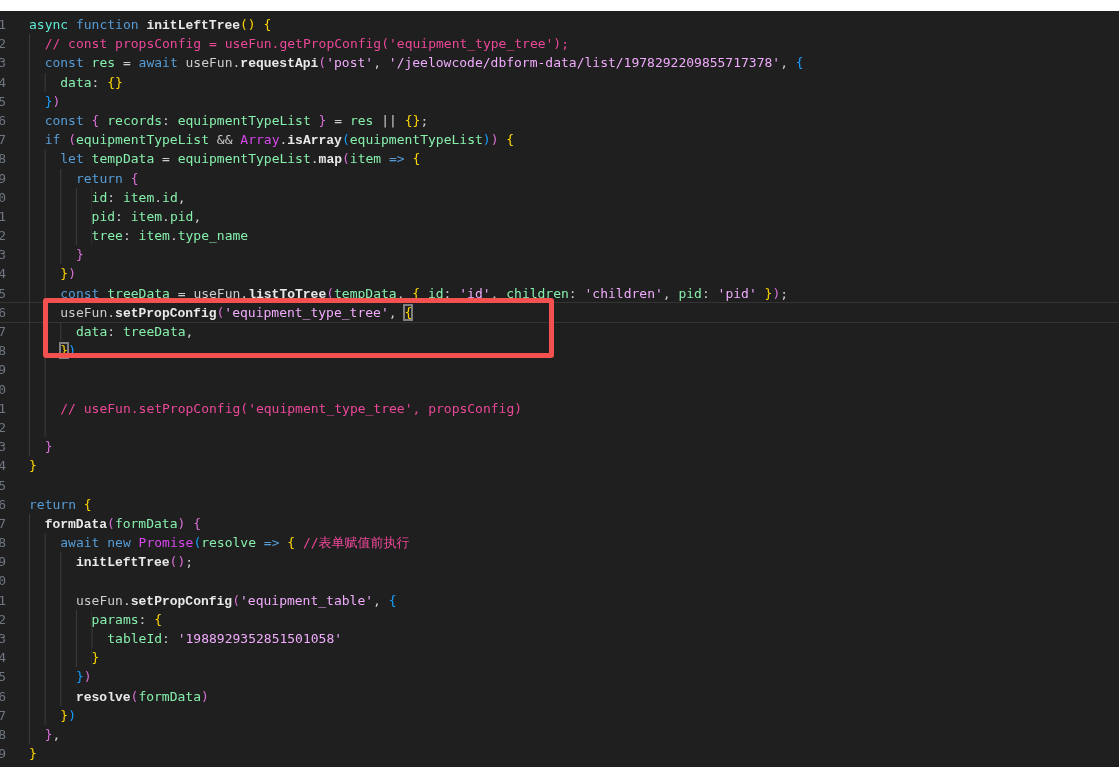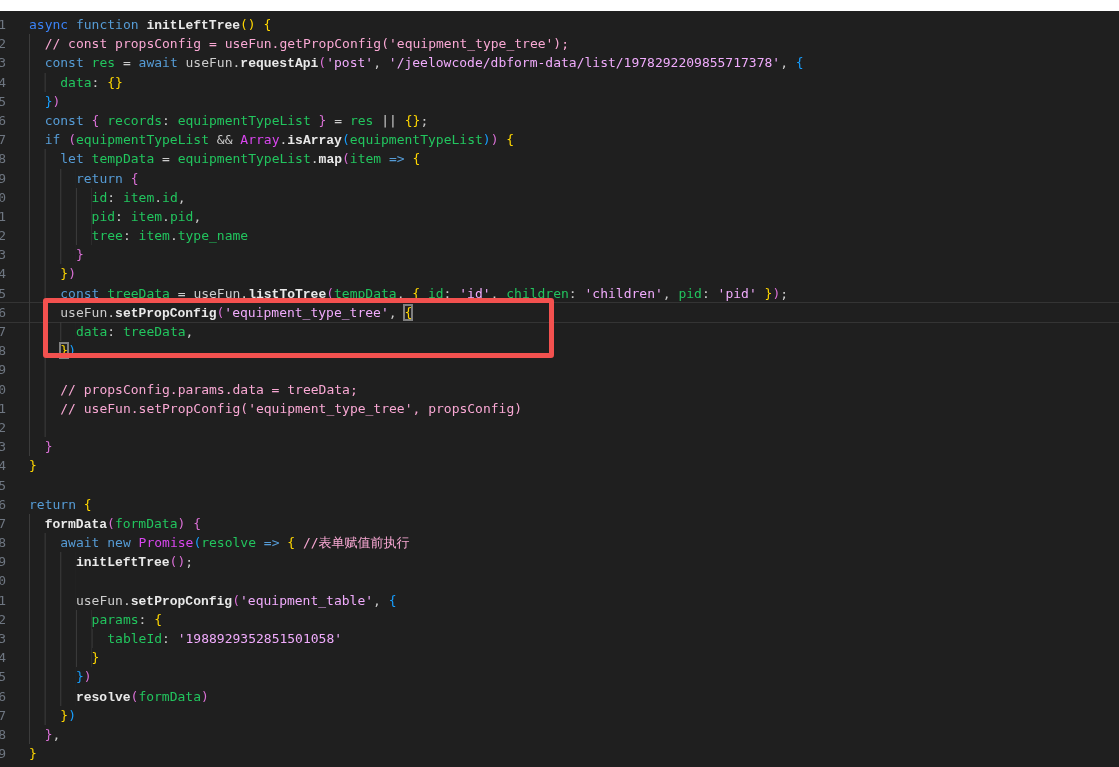--- a/index.html
+++ b/index.html
@@ -36,28 +36,28 @@
                font-style:normal; color:#6e7681; font-size:13px; }
 
   
   .indent {
     display:inline-block; height:var(--lh); vertical-align:top;
     background-image:linear-gradient(to right,#3c3c3c 1px,transparent 1px);
     background-size:2ch 100%;
   }
 
   .tk-kw   { color:#569cd6; }
-  .tk-async{ color:#3b82f6; }
+  .tk-async{ color:#5eead4; }
   .tk-cls  { color:#d946ef; }
   .tk-fn   { color:#e9e9e9; font-weight:bold;font-family:Liberation Mono, monospace; }
-  .tk-var  { color:#22c55e; }
+  .tk-var  { color:#86efac; }
   .tk-op   { color:#cccccc; }
   .tk-txt  { color:#cccccc; }
   .tk-str  { color:#f0abfc; }
-  .tk-com  { color:#f9a8d4; }
+  .tk-com  { color:#ec4899; }
   .tk-b1   { color:#ffd700; }
   .tk-b2   { color:#da70d6; }
   .tk-b3   { color:#179fff; }
   .tk-b1m  { color:#ffd700; box-shadow:0 0 0 1px #7f7f7f inset, 0 0 0 1px #7f7f7f; }
 
   
   .current-line {
     position:absolute; left:0; right:0; z-index:1;
     top:calc(var(--pt) + 15 * var(--lh) - 1px);
     height:calc(var(--lh) + 2px);
@@ -95,21 +95,21 @@
       <div class="code-line"><span class="line-no"><i>10</i></span><span class="indent" style="width: calc(8ch);"></span><span class="tk-var">id</span><span class="tk-op">: </span><span class="tk-var">item</span><span class="tk-txt">.</span><span class="tk-var">id</span><span class="tk-op">,</span></div>
       <div class="code-line"><span class="line-no"><i>11</i></span><span class="indent" style="width: calc(8ch);"></span><span class="tk-var">pid</span><span class="tk-op">: </span><span class="tk-var">item</span><span class="tk-txt">.</span><span class="tk-var">pid</span><span class="tk-op">,</span></div>
       <div class="code-line"><span class="line-no"><i>12</i></span><span class="indent" style="width: calc(8ch);"></span><span class="tk-var">tree</span><span class="tk-op">: </span><span class="tk-var">item</span><span class="tk-txt">.</span><span class="tk-var">type_name</span></div>
       <div class="code-line"><span class="line-no"><i>13</i></span><span class="indent" style="width: calc(6ch);"></span><span class="tk-b2">}</span></div>
       <div class="code-line"><span class="line-no"><i>14</i></span><span class="indent" style="width: calc(4ch);"></span><span class="tk-b1">}</span><span class="tk-b2">)</span></div>
       <div class="code-line"><span class="line-no"><i>15</i></span><span class="indent" style="width: calc(4ch);"></span><span class="tk-kw">const </span><span class="tk-var">treeData</span><span class="tk-op"> = </span><span class="tk-txt">useFun.</span><span class="tk-fn">listToTree</span><span class="tk-b2">(</span><span class="tk-var">tempData</span><span class="tk-op">, </span><span class="tk-b1">{ </span><span class="tk-var">id</span><span class="tk-op">: </span><span class="tk-str">'id'</span><span class="tk-op">, </span><span class="tk-var">children</span><span class="tk-op">: </span><span class="tk-str">'children'</span><span class="tk-op">, </span><span class="tk-var">pid</span><span class="tk-op">: </span><span class="tk-str">'pid'</span><span class="tk-b1"> }</span><span class="tk-b2">)</span><span class="tk-op">;</span></div>
       <div class="code-line"><span class="line-no"><i>16</i></span><span class="indent" style="width: calc(4ch);"></span><span class="tk-txt">useFun.</span><span class="tk-fn">setPropConfig</span><span class="tk-b2">(</span><span class="tk-str">'equipment_type_tree'</span><span class="tk-op">, </span><span class="tk-b1m">{</span></div>
       <div class="code-line"><span class="line-no"><i>17</i></span><span class="indent" style="width: calc(6ch);"></span><span class="tk-var">data</span><span class="tk-op">: </span><span class="tk-var">treeData</span><span class="tk-op">,</span></div>
       <div class="code-line"><span class="line-no"><i>18</i></span><span class="indent" style="width: calc(4ch);"></span><span class="tk-b1m">}</span><span class="tk-b3">)</span></div>
       <div class="code-line"><span class="line-no"><i>19</i></span><span class="indent" style="width: calc(4ch);"></span></div>
-      <div class="code-line"><span class="line-no"><i>20</i></span><span class="indent" style="width: calc(4ch);"></span><span class="tk-com">// propsConfig.params.data = treeData;</span></div>
+      <div class="code-line"><span class="line-no"><i>20</i></span><span class="indent" style="width: calc(4ch);"></span></div>
       <div class="code-line"><span class="line-no"><i>21</i></span><span class="indent" style="width: calc(4ch);"></span><span class="tk-com">// useFun.setPropConfig('equipment_type_tree', propsConfig)</span></div>
       <div class="code-line"><span class="line-no"><i>22</i></span><span class="indent" style="width: calc(4ch);"></span></div>
       <div class="code-line"><span class="line-no"><i>23</i></span><span class="indent" style="width: calc(2ch);"></span><span class="tk-b2">}</span></div>
       <div class="code-line"><span class="line-no"><i>24</i></span><span class="tk-b1">}</span></div>
       <div class="code-line"><span class="line-no"><i>25</i></span></div>
       <div class="code-line"><span class="line-no"><i>26</i></span><span class="tk-kw">return </span><span class="tk-b1">{</span></div>
       <div class="code-line"><span class="line-no"><i>27</i></span><span class="indent" style="width: calc(2ch);"></span><span class="tk-fn">formData</span><span class="tk-b2">(</span><span class="tk-var">formData</span><span class="tk-b2">)</span><span class="tk-txt"> </span><span class="tk-b2">{</span></div>
       <div class="code-line"><span class="line-no"><i>28</i></span><span class="indent" style="width: calc(4ch);"></span><span class="tk-kw">await new </span><span class="tk-cls">Promise</span><span class="tk-b3">(</span><span class="tk-var">resolve</span><span class="tk-kw"> =&gt; </span><span class="tk-b1">{</span><span class="tk-txt"> </span><span class="tk-com">//表单赋值前执行</span></div>
       <div class="code-line"><span class="line-no"><i>29</i></span><span class="indent" style="width: calc(6ch);"></span><span class="tk-fn">initLeftTree</span><span class="tk-b2">()</span><span class="tk-op">;</span></div>
       <div class="code-line"><span class="line-no"><i>30</i></span><span class="indent" style="width: calc(6ch);"></span></div>

